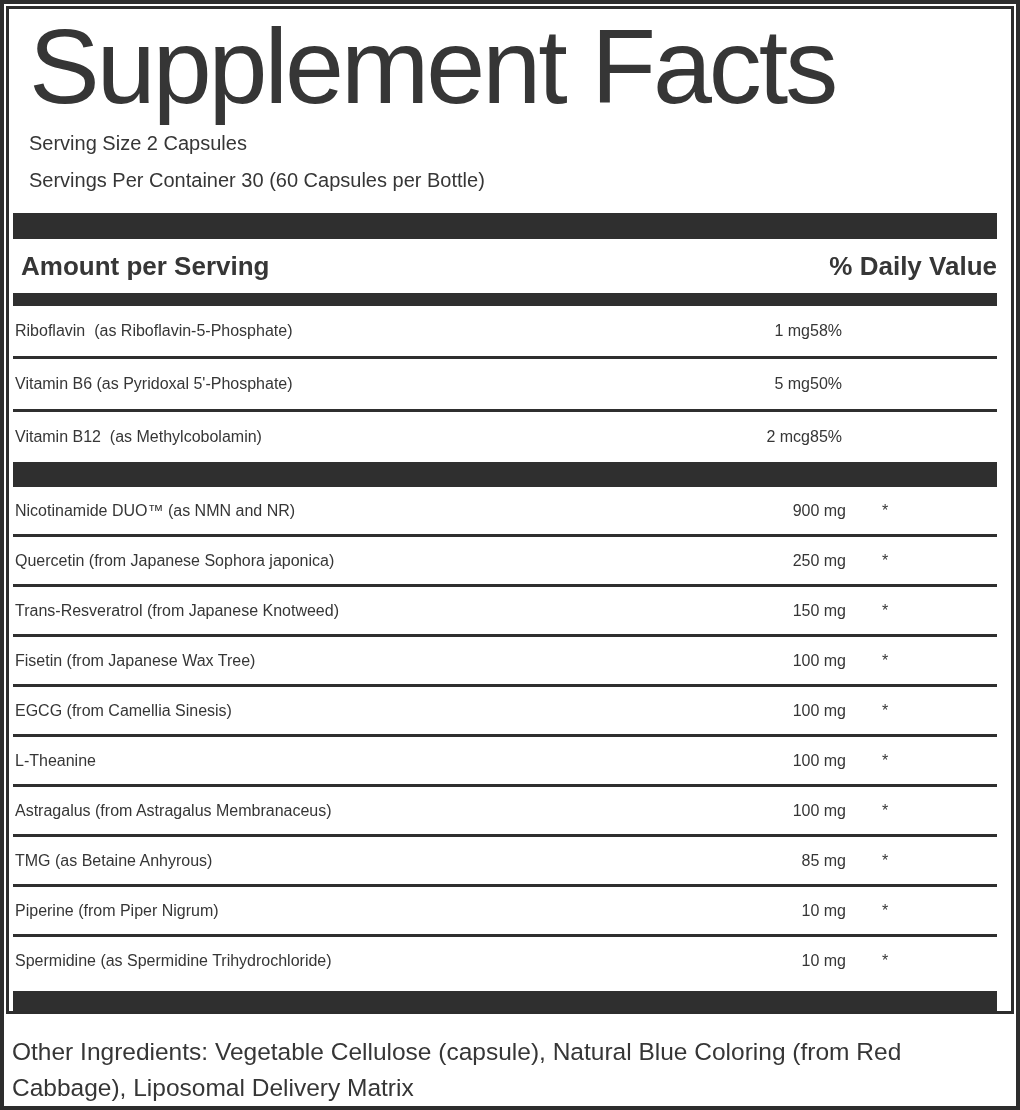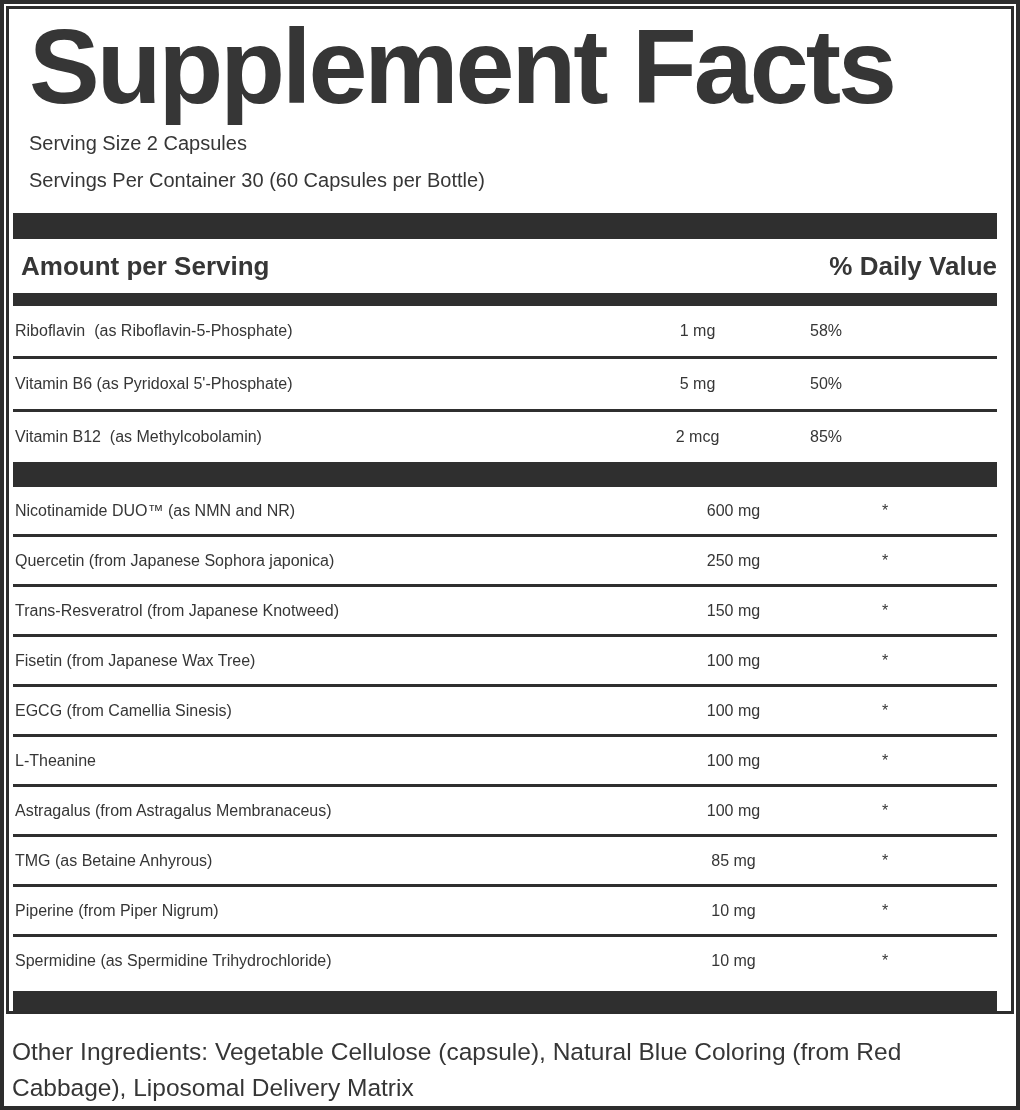--- a/index.html
+++ b/index.html
@@ -23,21 +23,21 @@
   }
   .facts-panel{
     box-sizing:border-box;
     border:3px solid var(--frame);
     height:1018px;
     padding:0 14px 0 4px;
     display:flex;flex-direction:column;
   }
   .title{
     font-size:106px;
-    font-weight:bold;
+    font-weight:normal;
     letter-spacing:-3px;
     line-height:1.04;
     margin:2px 0 4px 16px;
     white-space:nowrap;
   }
   .serving-block{margin:0 0 0 16px;}
   .serving-line{
     font-size:20px;
     line-height:37px;
   }
@@ -56,21 +56,21 @@
     display:grid;
     grid-template-columns:570px 225px 1fr;
     align-items:center;
     font-size:16px;
     padding-left:2px;
   }
   .row-vitamin{height:50px;}
   .row-blend{height:47px;gap:36px;}
   .row + .row{border-top:3px solid var(--bar);}
   .cell-name{white-space:pre-wrap;}
-  .cell-amount{text-align:center;}
+  .cell-amount{text-align:right;}
   .cell-dv{text-align:left;}
   .spacer{flex:1;}
   .footnote{
     height:44px;
     display:flex;align-items:center;
     font-size:24px;
     padding-left:14px;
   }
   .other-ingredients{
     font-size:24.5px;
@@ -118,21 +118,21 @@
           <span class="cell-amount">2 mcg</span>
           <span class="cell-dv">85%</span>
         </div>
       </div>
 
     <div class="bar bar-section"></div>
 
     <div id="blend-rows">
         <div class="row row-blend">
           <span class="cell-name">Nicotinamide DUO™ (as NMN and NR)</span>
-          <span class="cell-amount">600 mg</span>
+          <span class="cell-amount">900 mg</span>
           <span class="cell-dv">*</span>
         </div>
         <div class="row row-blend">
           <span class="cell-name">Quercetin (from Japanese Sophora japonica)</span>
           <span class="cell-amount">250 mg</span>
           <span class="cell-dv">*</span>
         </div>
         <div class="row row-blend">
           <span class="cell-name">Trans-Resveratrol (from Japanese Knotweed)</span>
           <span class="cell-amount">150 mg</span>

